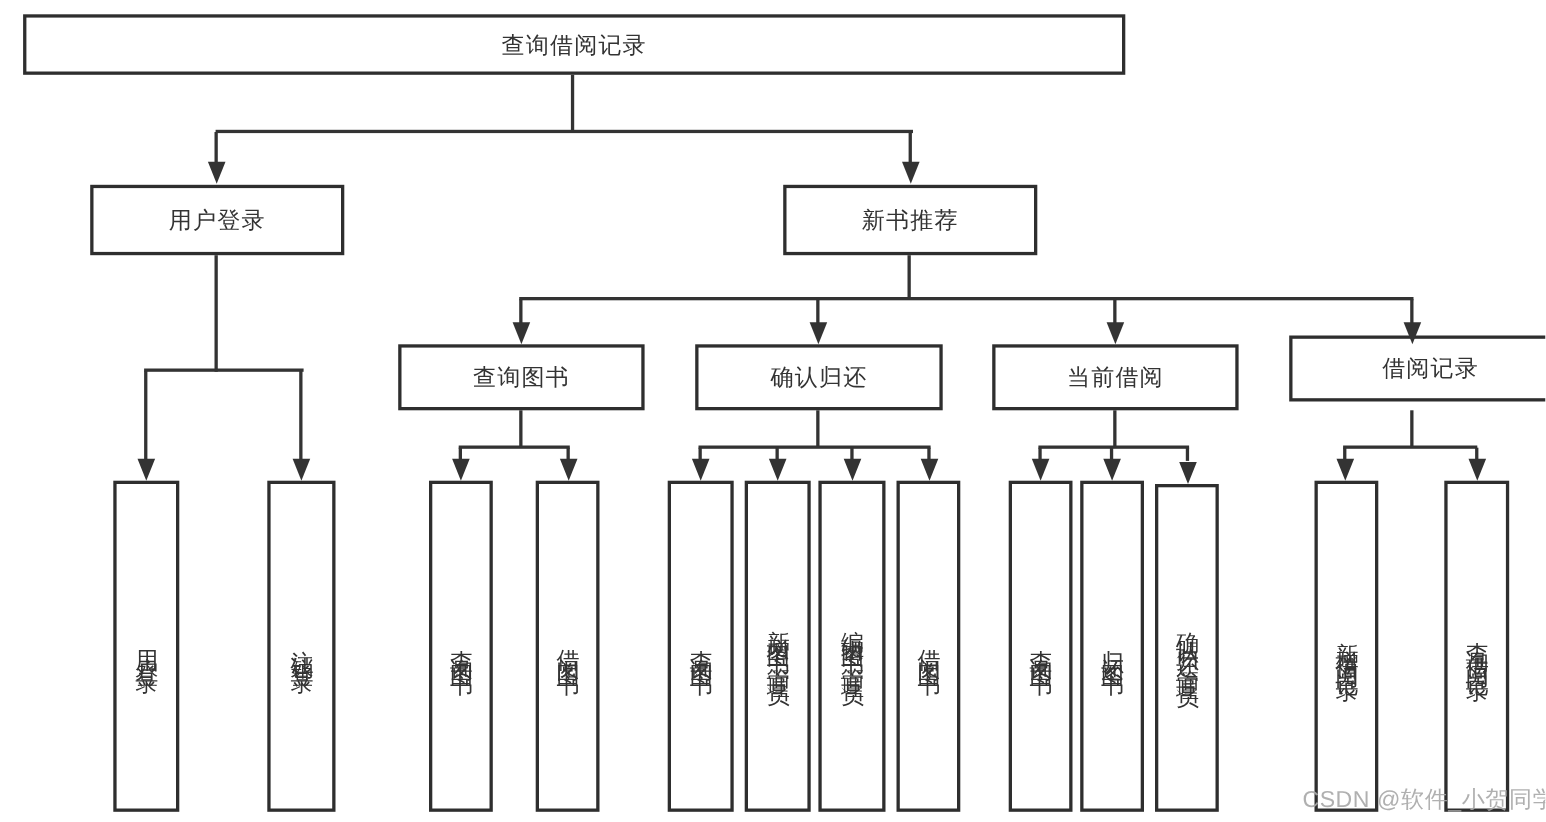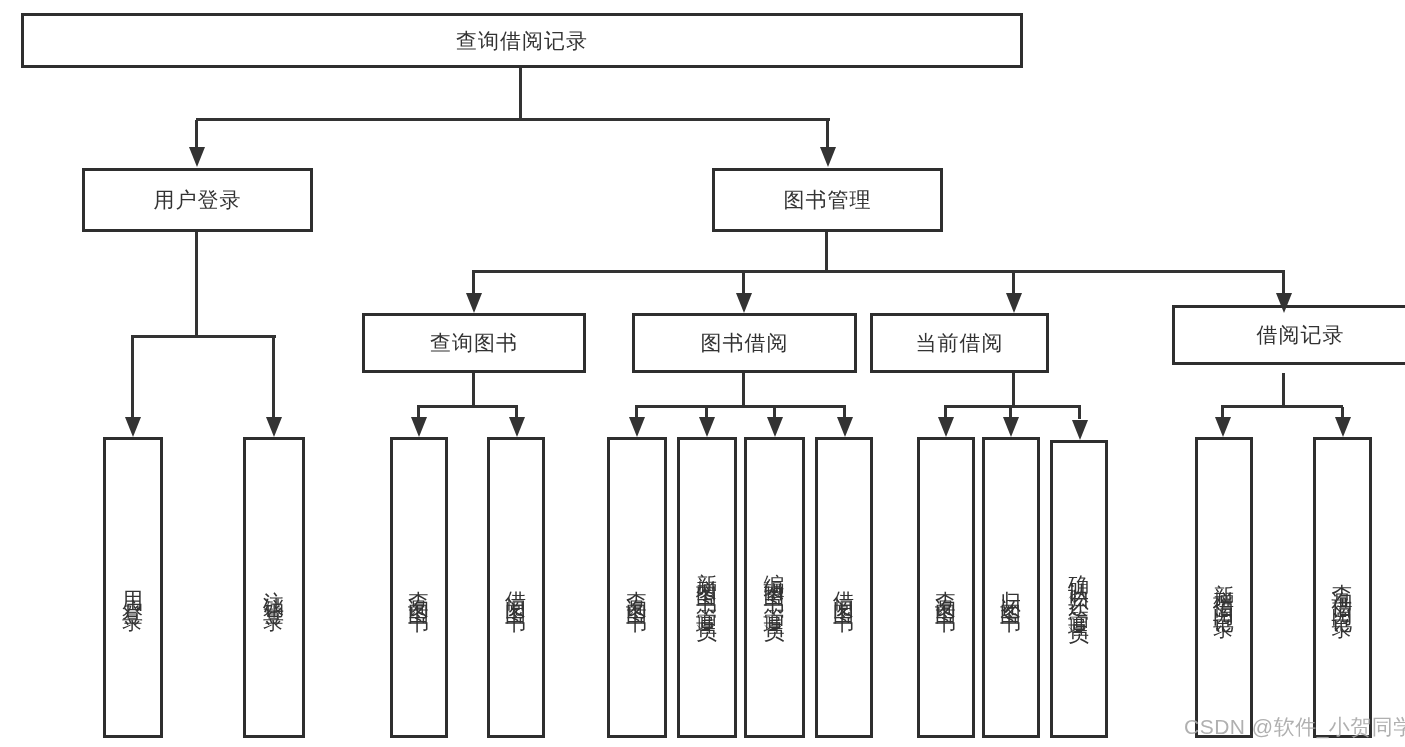--- a/index.html
+++ b/index.html
@@ -60,32 +60,32 @@
 
   <div class="box" style="left:21px;top:13px;width:1002px;height:55px">
     <span>查询借阅记录</span>
   </div>
 
   <div class="box" style="left:82px;top:168px;width:231px;height:64px">
     <span>用户登录</span>
   </div>
 
   <div class="box" style="left:712px;top:168px;width:231px;height:64px">
-    <span>图书管理</span>
+    <span>新书推荐</span>
   </div>
 
   <div class="box" style="left:362px;top:313px;width:224px;height:60px">
     <span>查询图书</span>
   </div>
 
   <div class="box" style="left:632px;top:313px;width:225px;height:60px">
-    <span>图书借阅</span>
+    <span>确认归还</span>
   </div>
 
-  <div class="box" style="left:870px;top:313px;width:179px;height:60px">
+  <div class="box" style="left:902px;top:313px;width:224px;height:60px">
     <span>当前借阅</span>
   </div>
 
   <div class="box" style="left:1172px;top:305px;width:257px;height:60px">
     <span>借阅记录</span>
   </div>
 
   <div class="vbox" style="left:103px;top:437px;width:60px;height:301px">
     <span>用户登录</span>
   </div>

